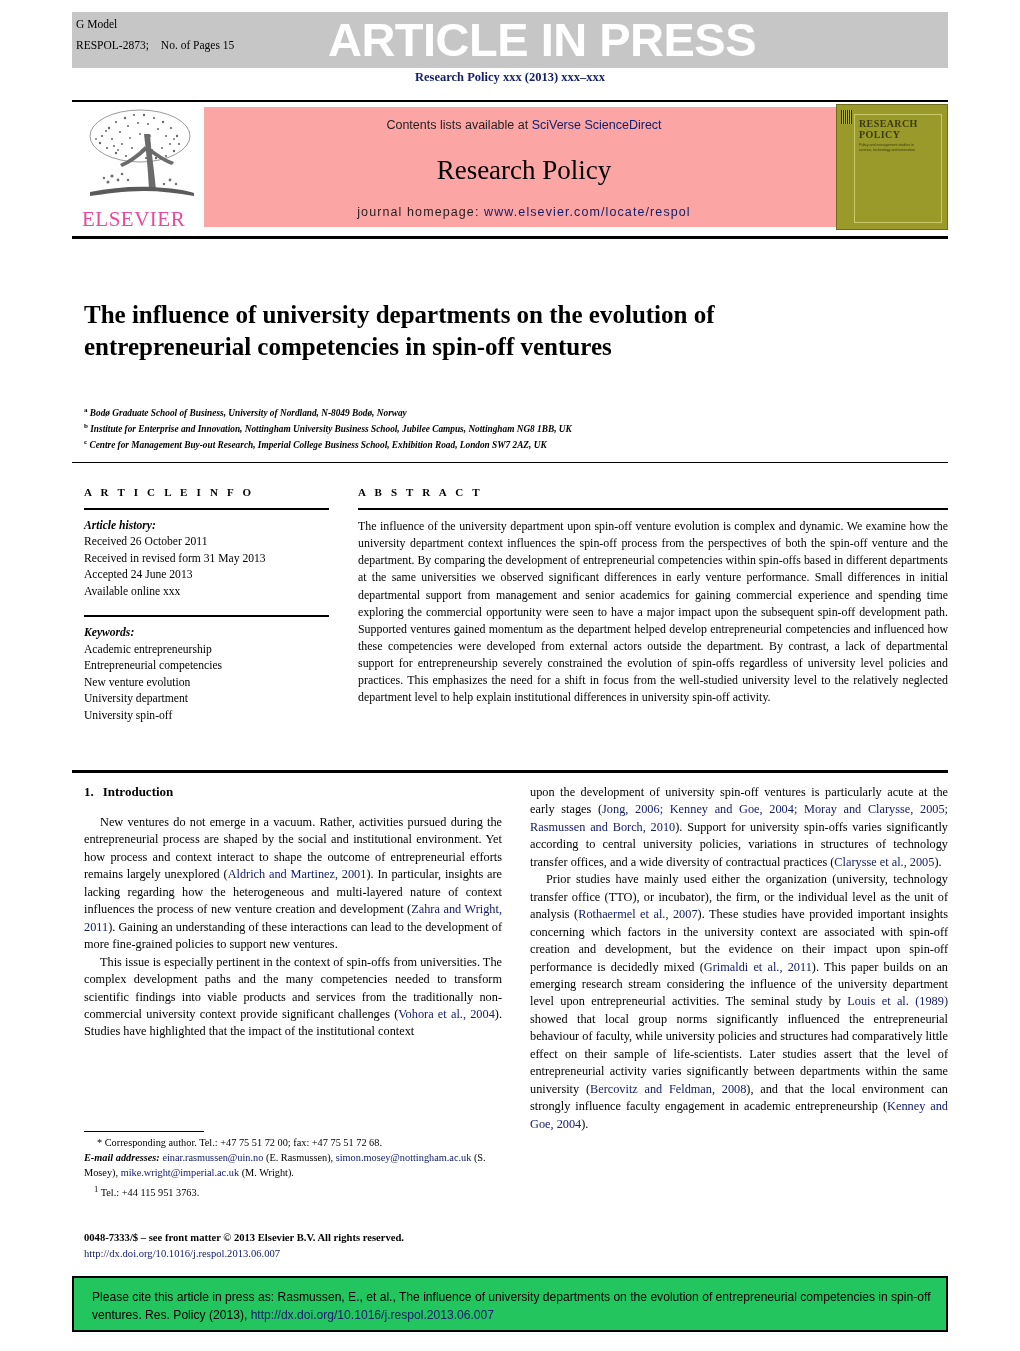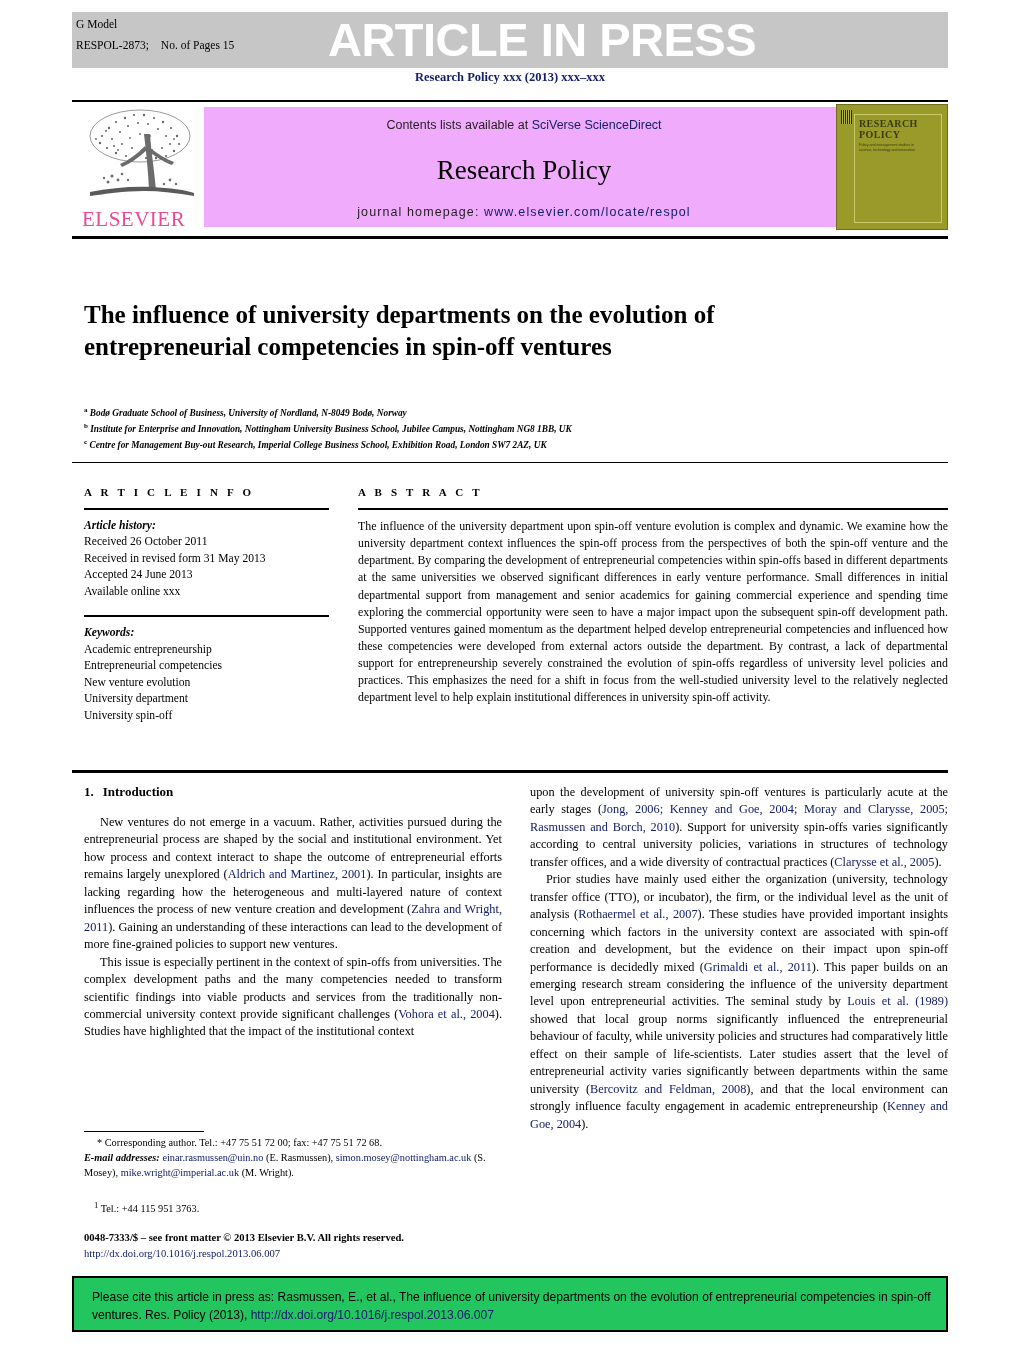--- a/index.html
+++ b/index.html
@@ -106,21 +106,21 @@
     letter-spacing: 0.5px;
     color: #ec4899;
     line-height: 1;
   }
   .masthead-center {
     position: absolute;
     left: 132px;
     top: 3px;
     width: 640px;
     height: 120px;
-    background: #f0abfc;
+    background: #fca5a5;
   }
   .contents-line {
     position: absolute;
     top: 11px;
     left: 0;
     width: 640px;
     text-align: center;
     font-family: "Liberation Sans", sans-serif;
     font-size: 12.5px;
     color: #231f20;
@@ -355,21 +355,21 @@
     top: 1136px;
     width: 420px;
     font-family: "Liberation Serif", serif;
     font-size: 10.3px;
     line-height: 1.45;
     color: #000;
   }
   .footnotes .email { font-style: italic; font-weight: bold; }
   .footnotes a, .footnotes .link { color: #15206b; text-decoration: none; }
   .fn-indent { text-indent: 13px; }
-  .fn-tel { text-indent: 10px; margin-top: 18px; }
+  .fn-tel { text-indent: 10px; margin-top: 2px; }
   .issn-block {
     position: absolute;
     left: 84px;
     top: 1230px;
     width: 430px;
     font-family: "Liberation Serif", serif;
     font-size: 10.6px;
     line-height: 1.5;
     font-weight: bold;
     color: #000;

